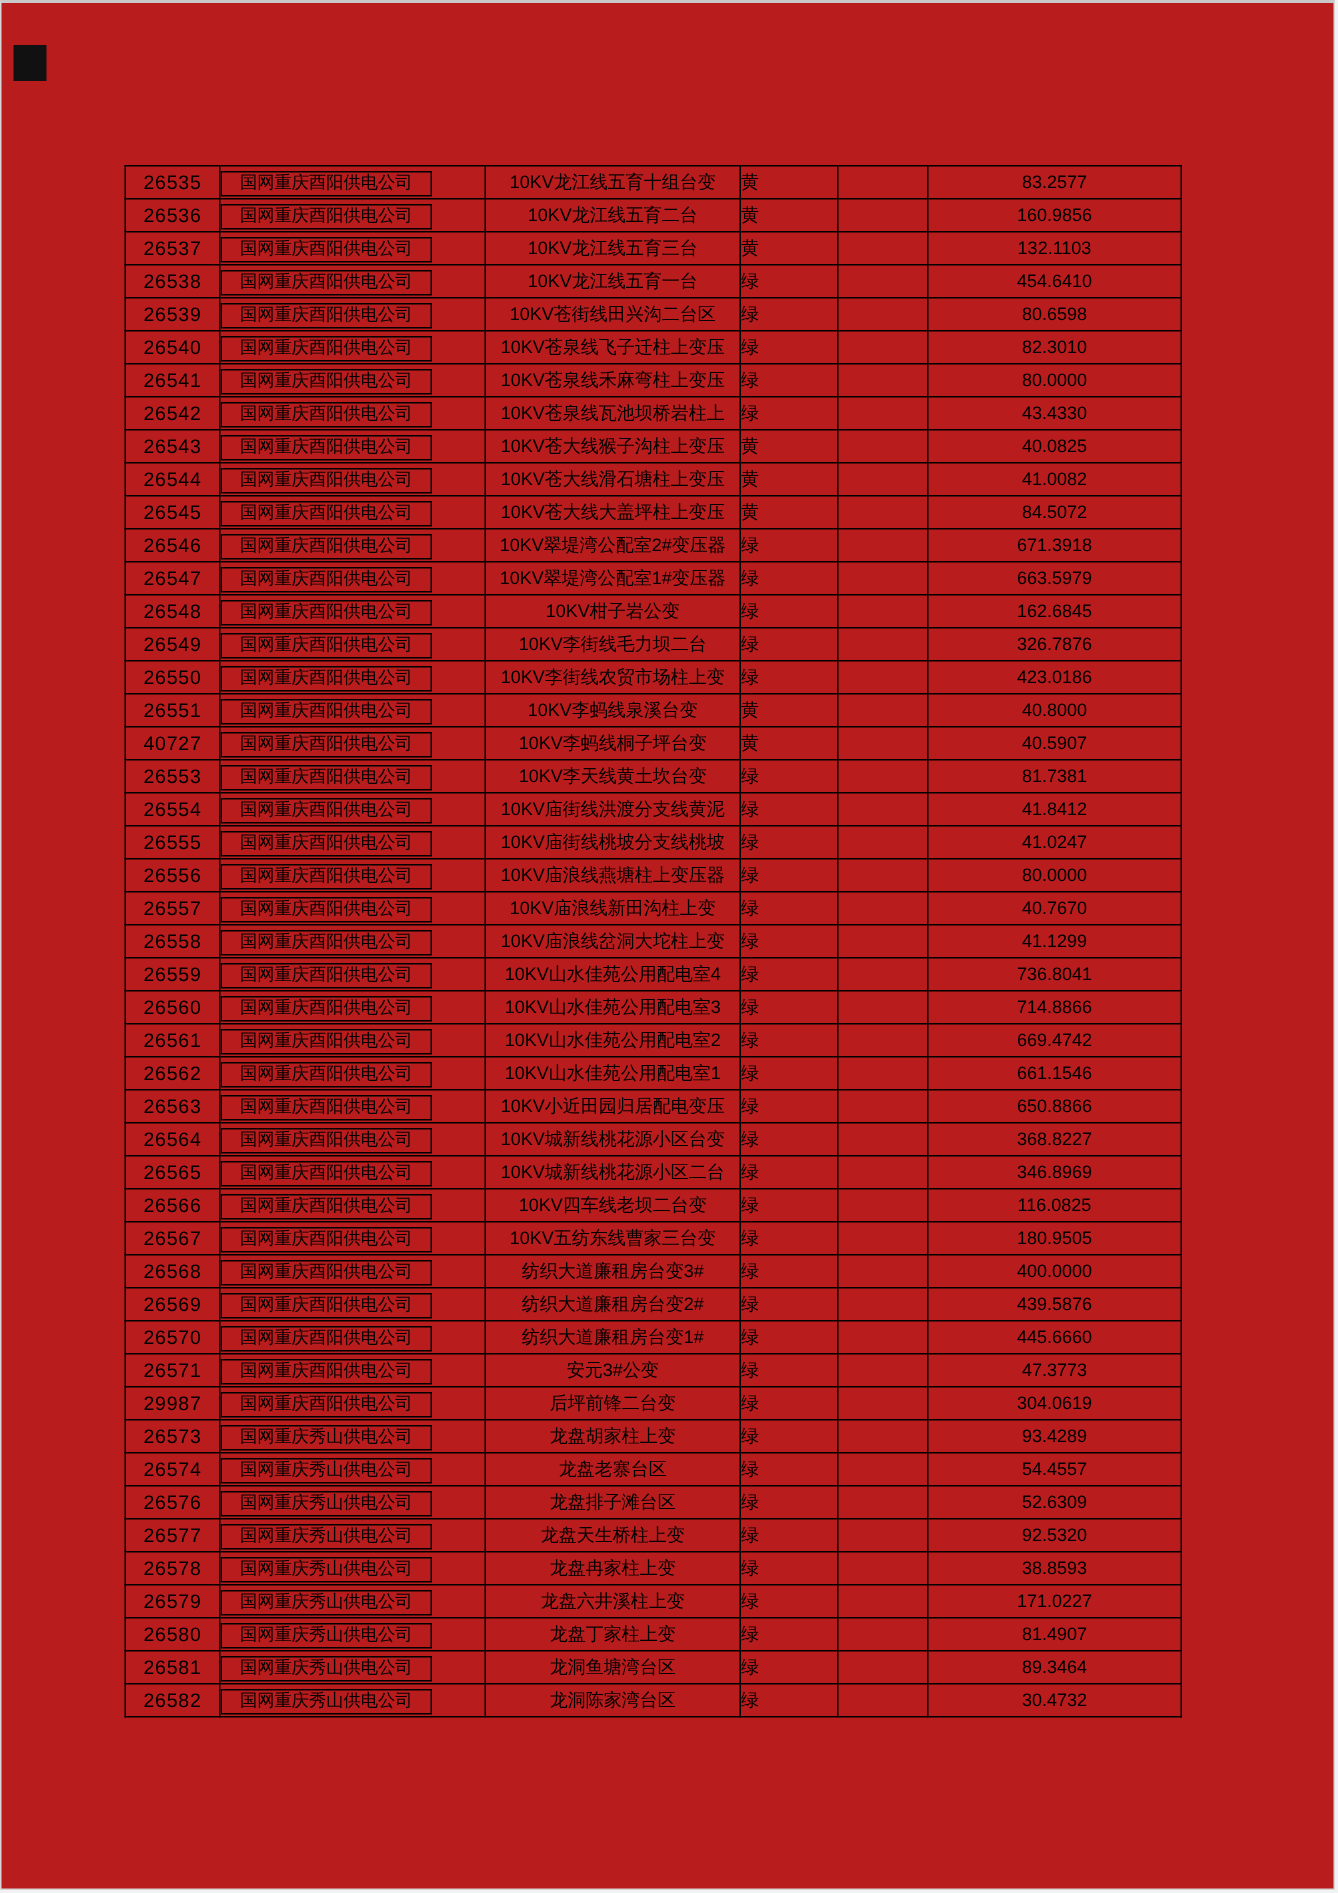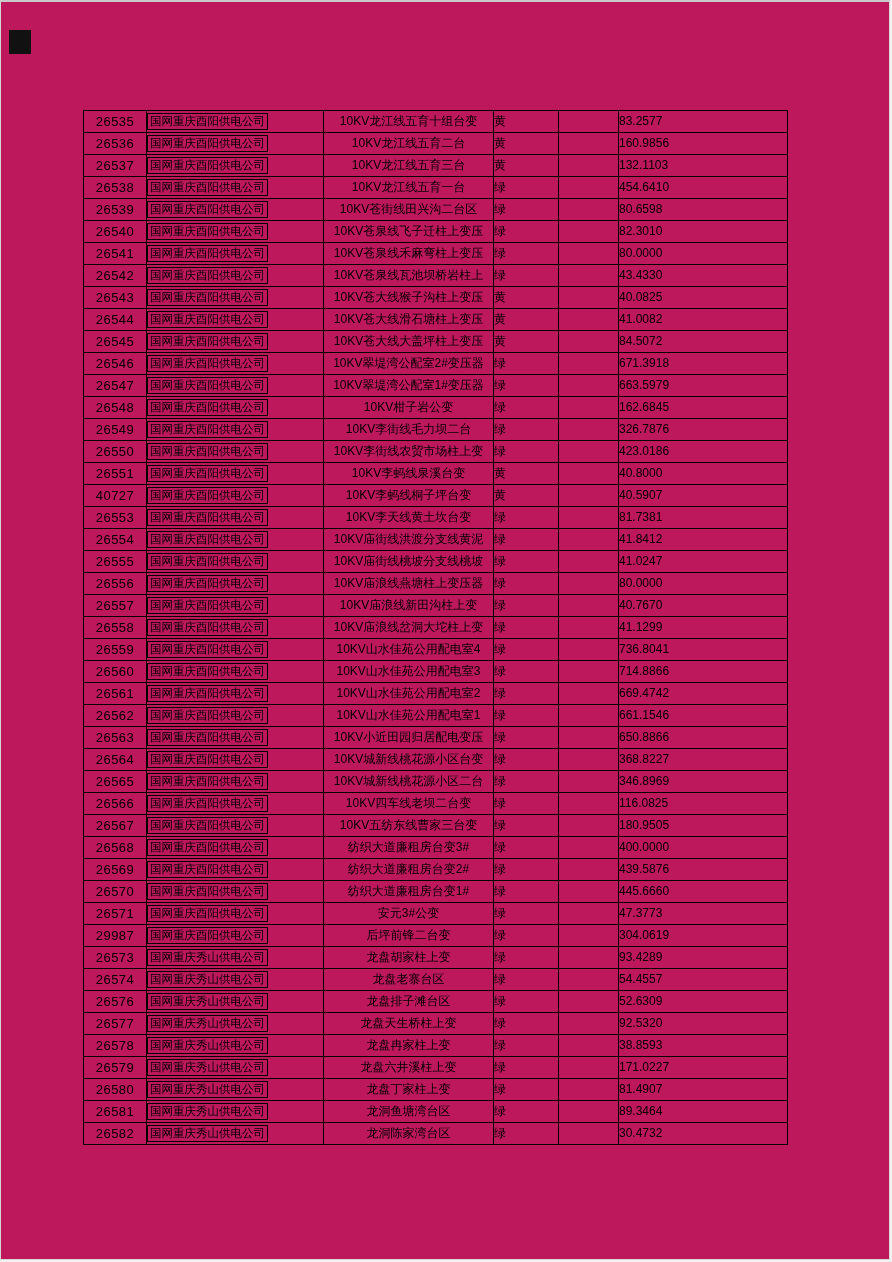--- a/index.html
+++ b/index.html
@@ -6,21 +6,21 @@
   body{
     width:892px;height:1262px;
     background:#f2f2f2;
     font-family:"Liberation Sans","DejaVu Sans",sans-serif;
     position:relative;
     overflow:hidden;
   }
   .page{
     position:absolute;left:0;top:0;
     width:890px;height:1260px;
-    background:#be185d;
+    background:#b91c1c;
     border:1px solid #d6d6d6;
     border-top:2px solid #c9c9c9;
     box-sizing:border-box;
   }
   .black-square{
     position:absolute;
     left:8px;top:28px;
     width:22px;height:24px;
     background:#111111;
   }
@@ -47,36 +47,36 @@
     text-align:center;
     font-size:13px;
     letter-spacing:0.5px;
   }
   td.c-company{
     padding-left:3px;
   }
   .company-box{
     display:inline-block;
     border:1px solid #000000;
-    padding:0 2px;
+    padding:0 12px;
     line-height:15px;
     font-size:11.5px;
   }
   td.c-name{
     padding-left:3px;
     font-size:12px;
     text-align:center;
   }
   td.c-status{
     padding-left:3px;
     font-size:12px;
   }
   td.c-blank{}
   td.c-value{
-    text-align:left;
+    text-align:center;
     padding-right:56px;
     font-size:12px;
   }
 </style>
 </head>
 <body>
 
 <div class="page">
   <div class="black-square"></div>
 

